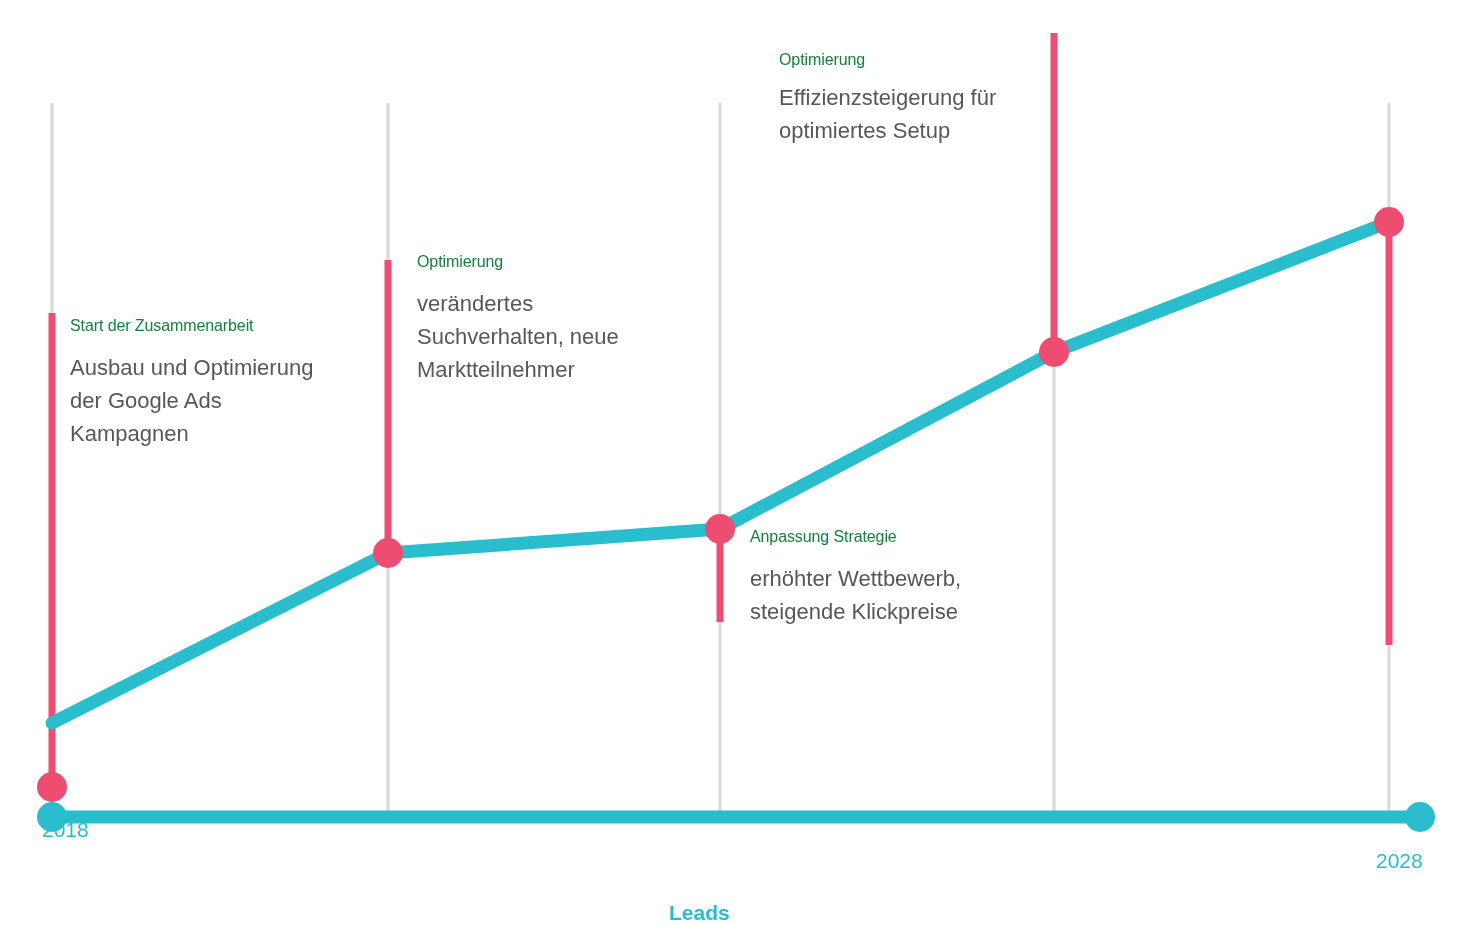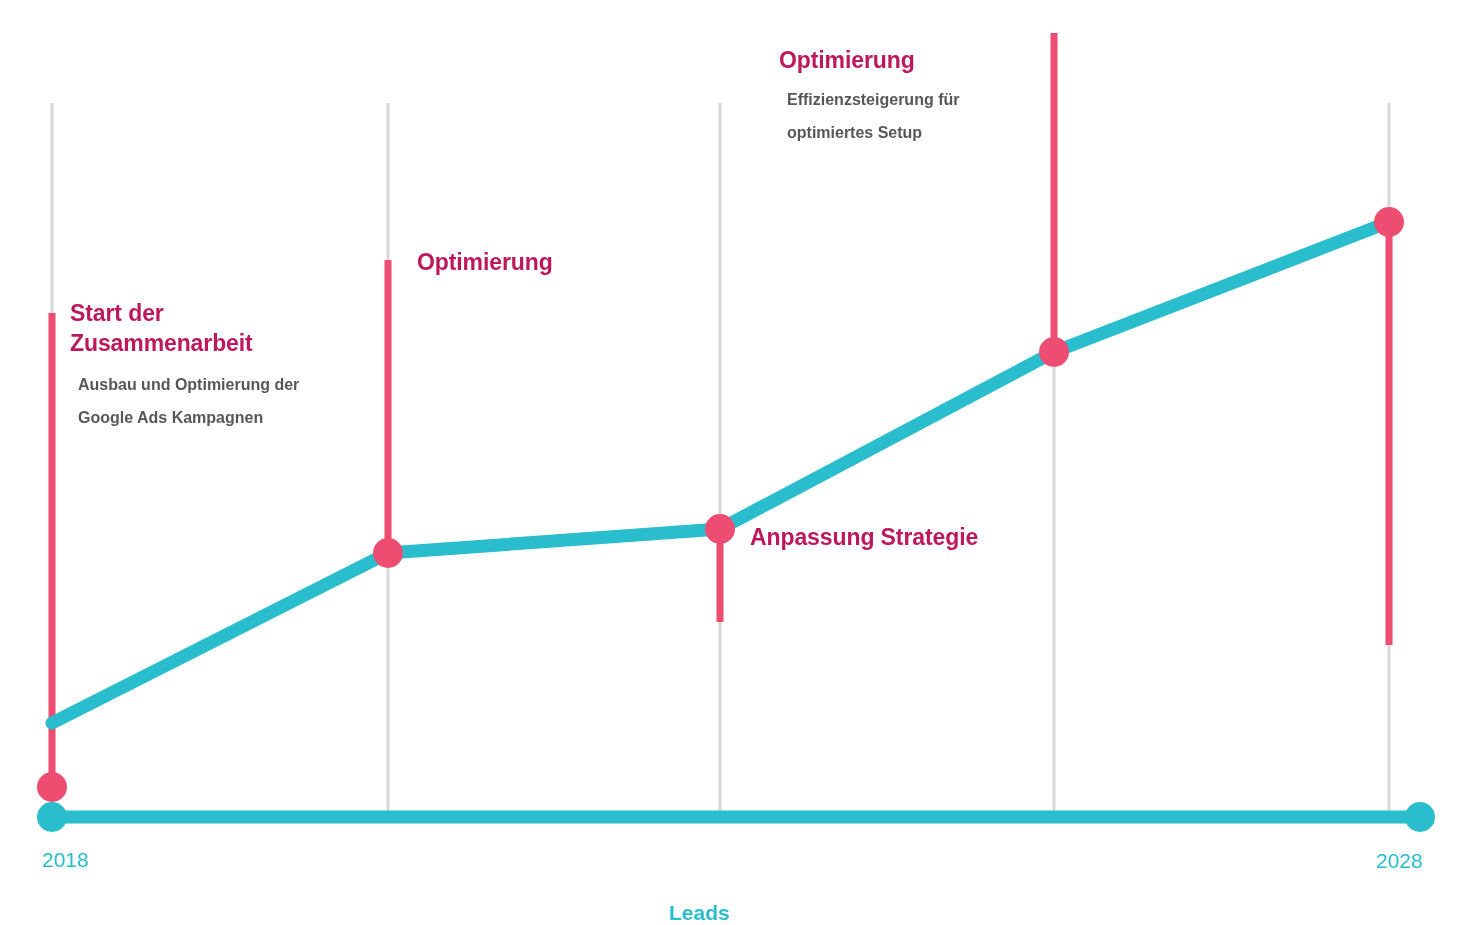--- a/index.html
+++ b/index.html
@@ -16,55 +16,55 @@
   }
   #chart-svg{
     position:absolute;left:0;top:0;width:1480px;height:925px;
     display:block;
   }
   .anno{
     position:absolute;
     box-sizing:border-box;
   }
   .anno-title{
-    font-weight:bold;
-    font-size:23px;
+    font-weight:normal;
+    font-size:16px;
     line-height:30px;
-    color:#be185d;
+    color:#15803d;
     margin:0 0 10px 0;
     letter-spacing:-0.1px;
   }
   .anno-body{
-    font-size:16px;
+    font-size:22px;
     line-height:33px;
     color:#575757;
-    margin:8px;
-    font-weight:bold;
+    margin:0;
+    font-weight:normal;
   }
   .anno-body + .anno-body{margin-top:22px;}
 
   
-  #anno-1{left:70px;top:298px;width:250px;}
+  #anno-1{left:70px;top:311px;width:250px;}
   #anno-2{left:417px;top:247px;width:235px;}
   #anno-3{left:779px;top:45px;width:250px;}
   #anno-4{left:750px;top:522px;width:310px;}
   #anno-5{left:1080px;top:390px;width:270px;}
 
   #anno-4 .anno-title{margin-bottom:10px;}
   #anno-5 .anno-body{padding-left:24px;}
   #anno-3 .anno-title{margin-bottom:6px;}
 
   .axis-year{
     position:absolute;
     font-size:21px;
     color:#29bdce;
     font-weight:normal;
     white-space:nowrap;
   }
-  #year-start{left:42px;top:848px;text-align:right;}
+  #year-start{left:42px;top:818px;text-align:right;}
   #year-end{left:1376px;top:849px;}
   #axis-caption{
     position:absolute;
     left:669px;top:901px;
     font-size:21px;
     font-weight:bold;
     color:#29bdce;
     white-space:nowrap;
   }
 </style>
@@ -106,29 +106,31 @@
     </g>
   </svg>
 
   <div class="anno" id="anno-1">
     <div class="anno-title">Start der Zusammenarbeit</div>
     <p class="anno-body">Ausbau und Optimierung der Google Ads Kampagnen</p>
   </div>
 
   <div class="anno" id="anno-2">
     <div class="anno-title">Optimierung</div>
+    <p class="anno-body">verändertes Suchverhalten, neue Marktteilnehmer</p>
   </div>
 
   <div class="anno" id="anno-3">
     <div class="anno-title">Optimierung</div>
     <p class="anno-body">Effizienzsteigerung für optimiertes Setup</p>
   </div>
 
   <div class="anno" id="anno-4">
     <div class="anno-title">Anpassung Strategie</div>
+    <p class="anno-body">erhöhter Wettbewerb, steigende Klickpreise</p>
   </div>
 
 
   <div class="axis-year" id="year-start">2018</div>
   <div class="axis-year" id="year-end">2028</div>
   <div id="axis-caption">Leads</div>
 
 </div>
 
 </body></html>

